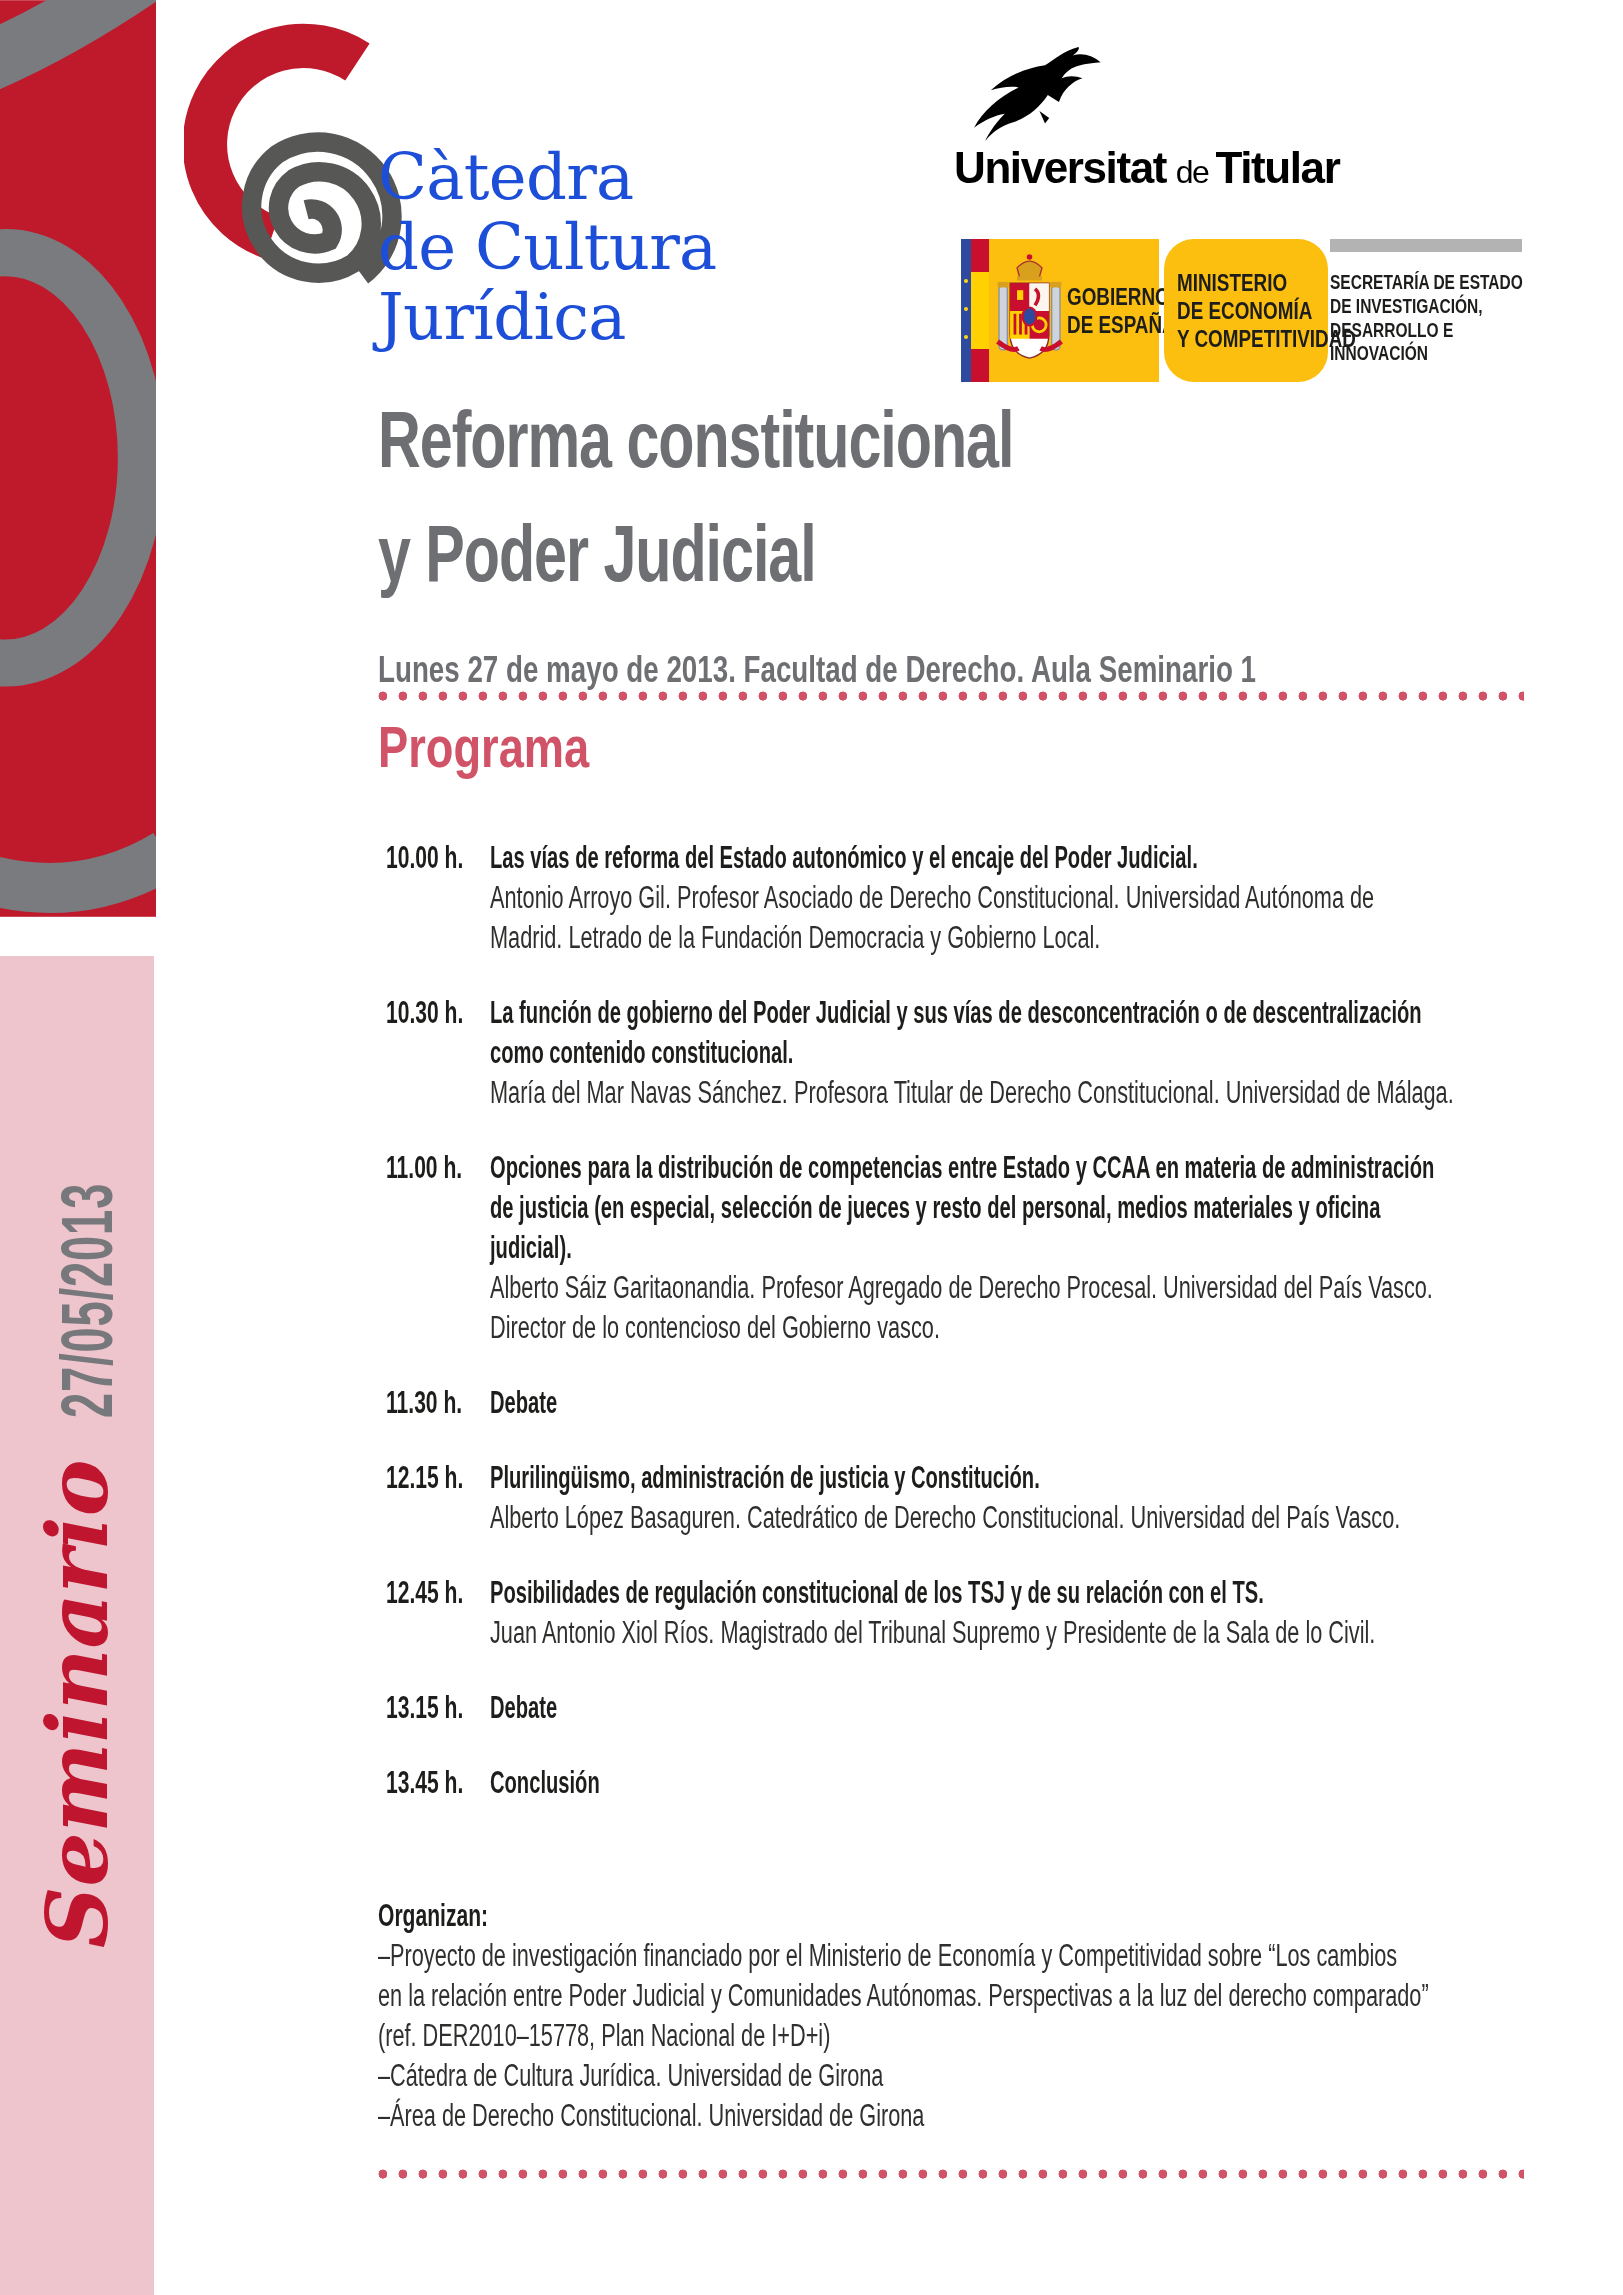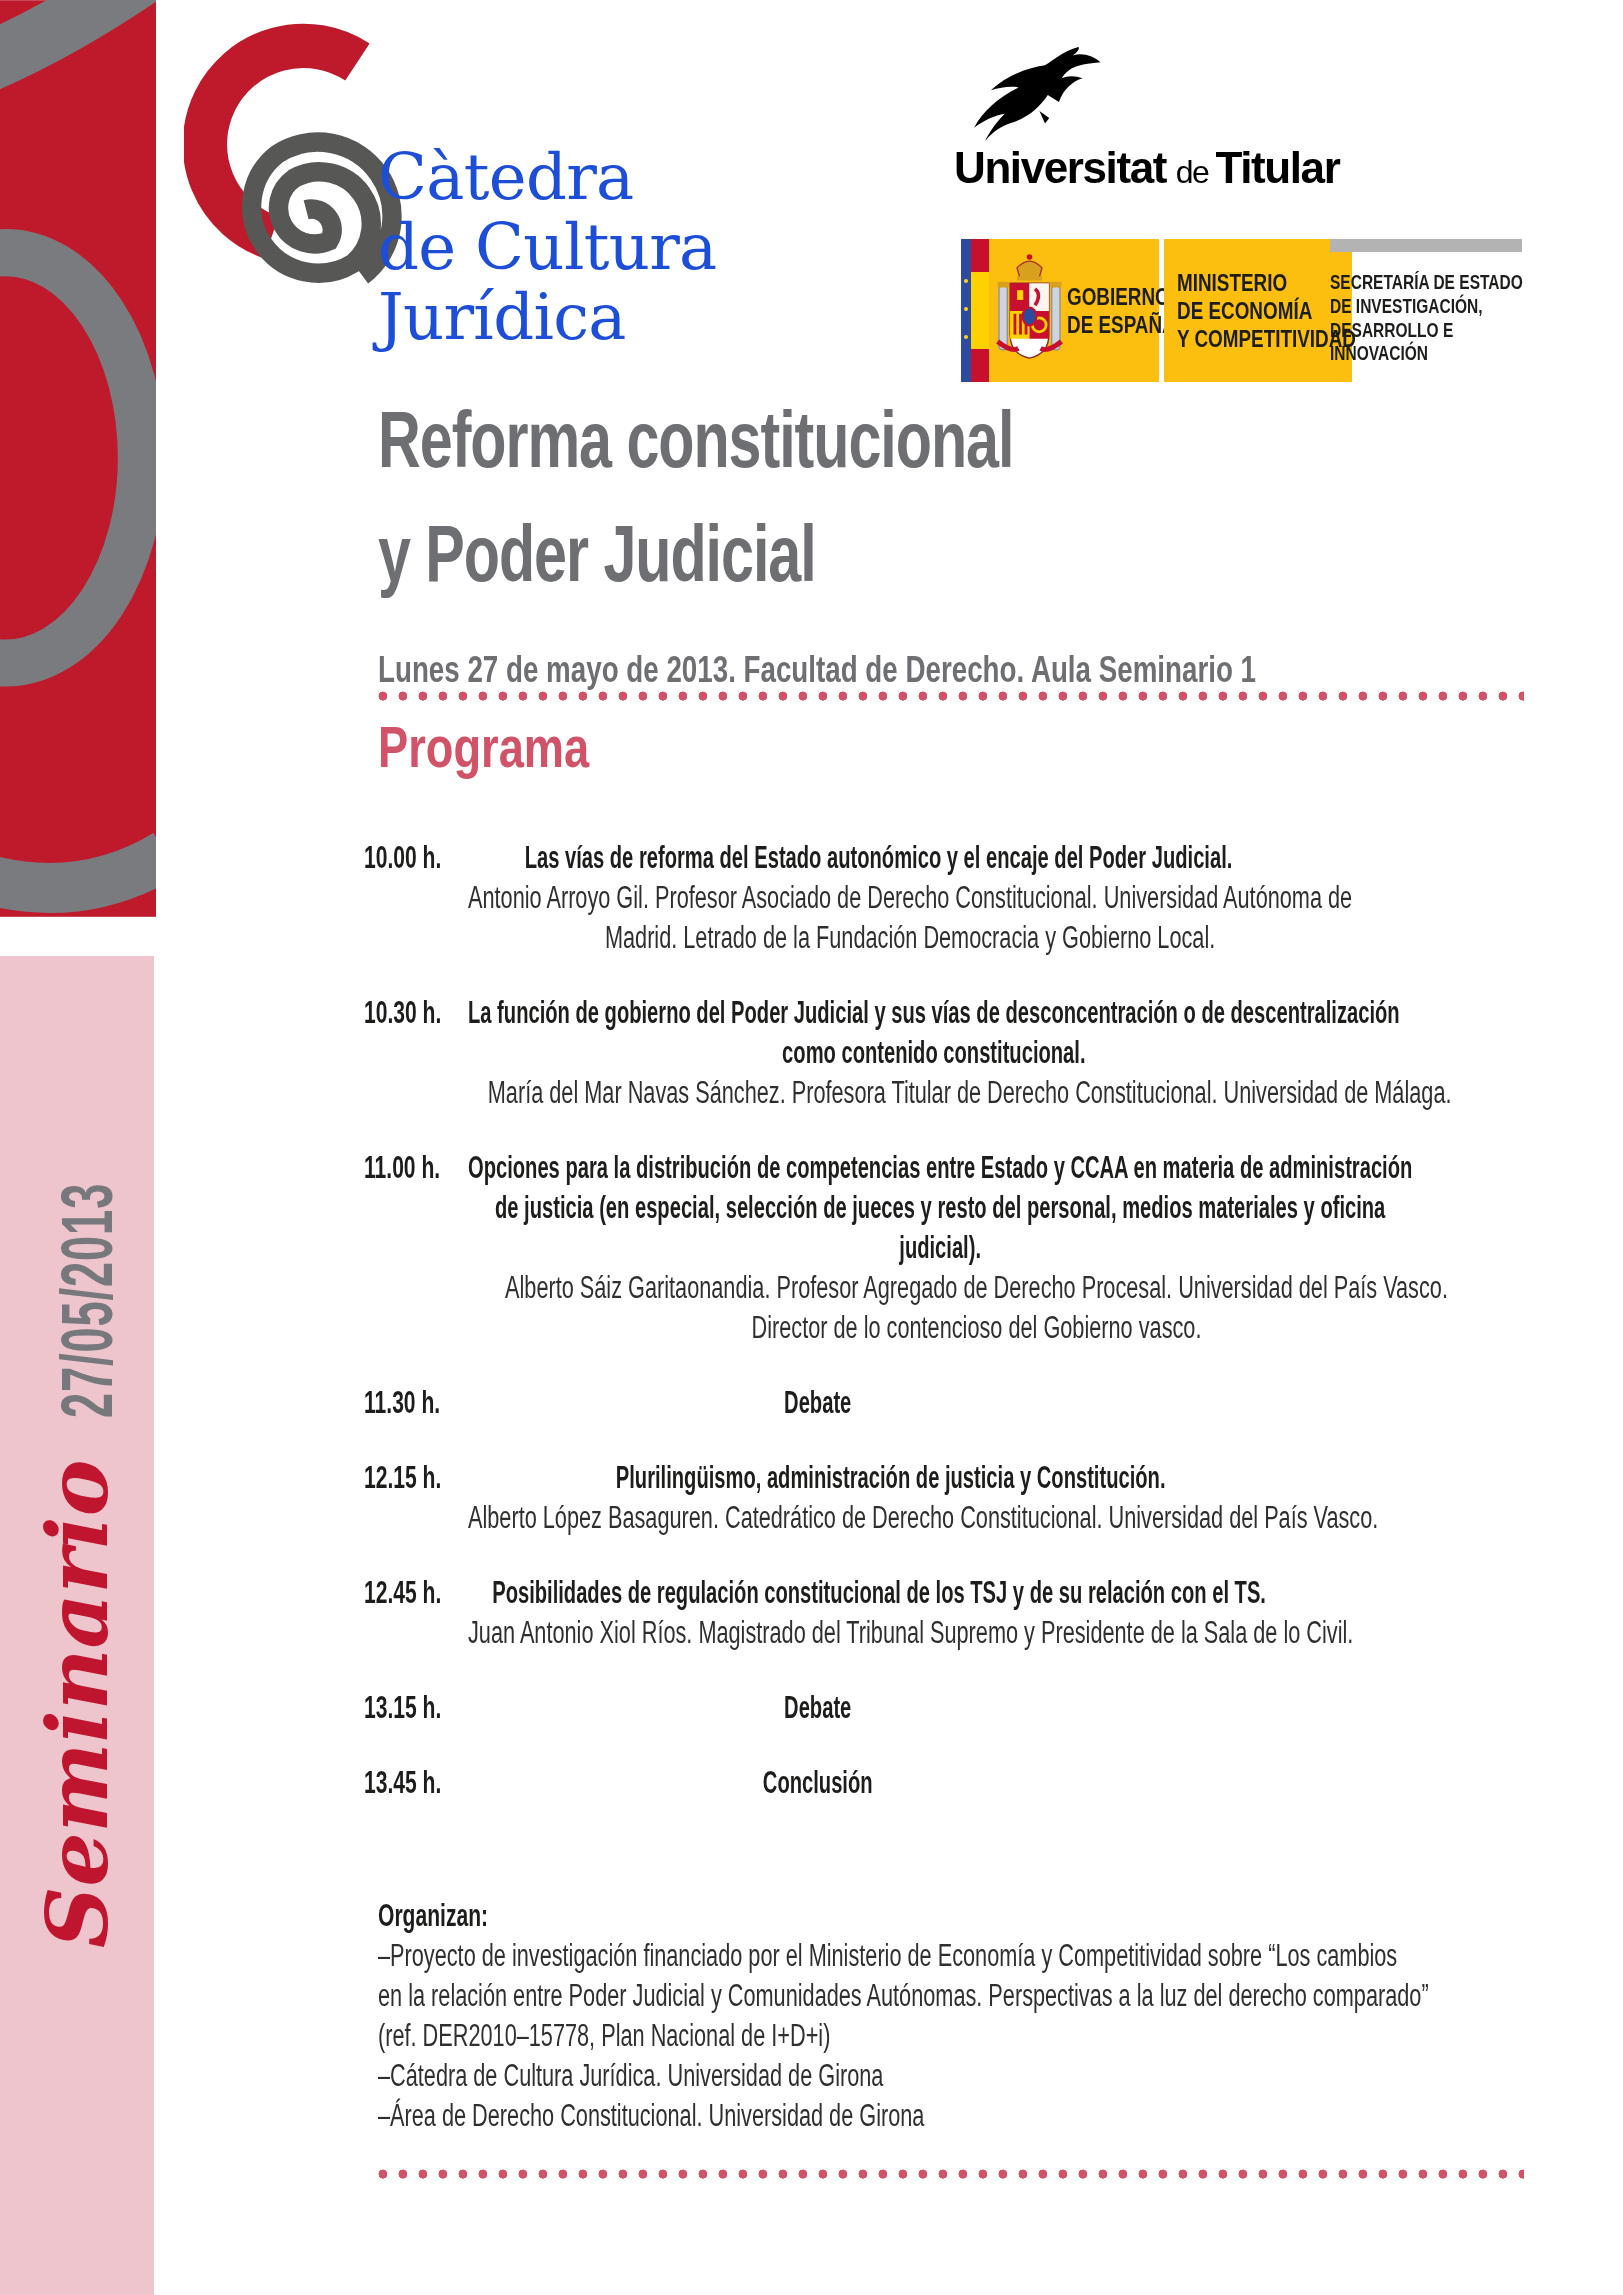--- a/index.html
+++ b/index.html
@@ -27,21 +27,21 @@
   #catedra-logo-text{left:378px;top:142px;font-family:"DejaVu Serif",serif;
     color:#1d4ed8;font-size:64px;line-height:70px;letter-spacing:-0.7px;}
 
   #udg-eagle-svg{left:956px;top:47px;}
   #udg-wordmark{left:954px;top:143px;font-weight:700;letter-spacing:-1.4px;
     font-size:44px;color:#000;display:flex;align-items:baseline;}
   #udg-wordmark .de{font-size:32px;font-weight:400;margin:0 7px 0 9.7px;}
 
   .gov-box{top:239px;height:143px;background:#fcbf0f;display:flex;align-items:center;}
   #gov-box-spain{left:961px;width:198px;}
-  #gov-box-ministry{left:1164px;width:188px;}
+  #gov-box-ministry{left:1164px;width:164px;border-radius:30px;}
   .flag-strip{width:9.7px;height:143px;background:#2e4a9e;position:relative;flex:none;}
   .flag-strip .star{position:absolute;left:2.8px;width:4.2px;height:4.2px;border-radius:50%;background:#ffd617;}
   .flag-col{width:18px;height:143px;flex:none;display:flex;flex-direction:column;}
   .flag-col .r{background:#c8102e;height:33px;}
   .flag-col .y{background:#ffd100;flex:1;}
   .gov-text{font-weight:700;font-size:23.6px;line-height:28px;color:#1d1d1b;}
   .gov-text div{transform:scaleX(.8);transform-origin:0 50%;white-space:nowrap;}
   #gov-box-ministry .gov-text{padding-left:12.5px;}
   #secretaria-block{left:1330px;top:239px;width:192px;}
   #secretaria-bar{width:192px;height:13px;background:#b3b3b3;}
@@ -58,21 +58,21 @@
   .dot-row{left:378px;width:1146px;height:9.7px;
     background-image:radial-gradient(circle at 4.9px 4.9px,#d15368 4.2px,rgba(0,0,0,0) 4.6px);
     background-size:20px 9.7px;background-repeat:repeat-x;}
   #dot-row-top{top:691px;}
   #dot-row-bottom{top:2169px;}
 
   #section-heading{left:378px;top:713px;font-weight:700;font-size:58px;color:#d15368;}
   #section-heading div{transform:scaleX(.78);transform-origin:0 50%;white-space:nowrap;}
 
   
-  #program-list{left:364px;top:838px;width:1180px;text-align:center;}
+  #program-list{left:386px;top:838px;width:1180px;}
   .program-item{display:grid;grid-template-columns:104px 1fr;margin-bottom:35px;}
   .pi-time{font-weight:700;font-size:31px;line-height:40px;}
   .pi-time div{transform:scaleX(.68);transform-origin:0 50%;white-space:nowrap;}
   .pi-line{font-size:31px;line-height:40px;white-space:nowrap;}
   .pi-line.bold{font-weight:700;transform:scaleX(.65);transform-origin:0 50%;}
   .pi-line.reg{font-weight:400;color:#2f2f2e;transform:scaleX(.70);transform-origin:0 50%;}
 
   
   #organizers{left:378px;top:1896px;width:1180px;font-size:31px;line-height:40px;}
   #organizers .org-heading{font-weight:700;transform:scaleX(.68);transform-origin:0 50%;white-space:nowrap;}

